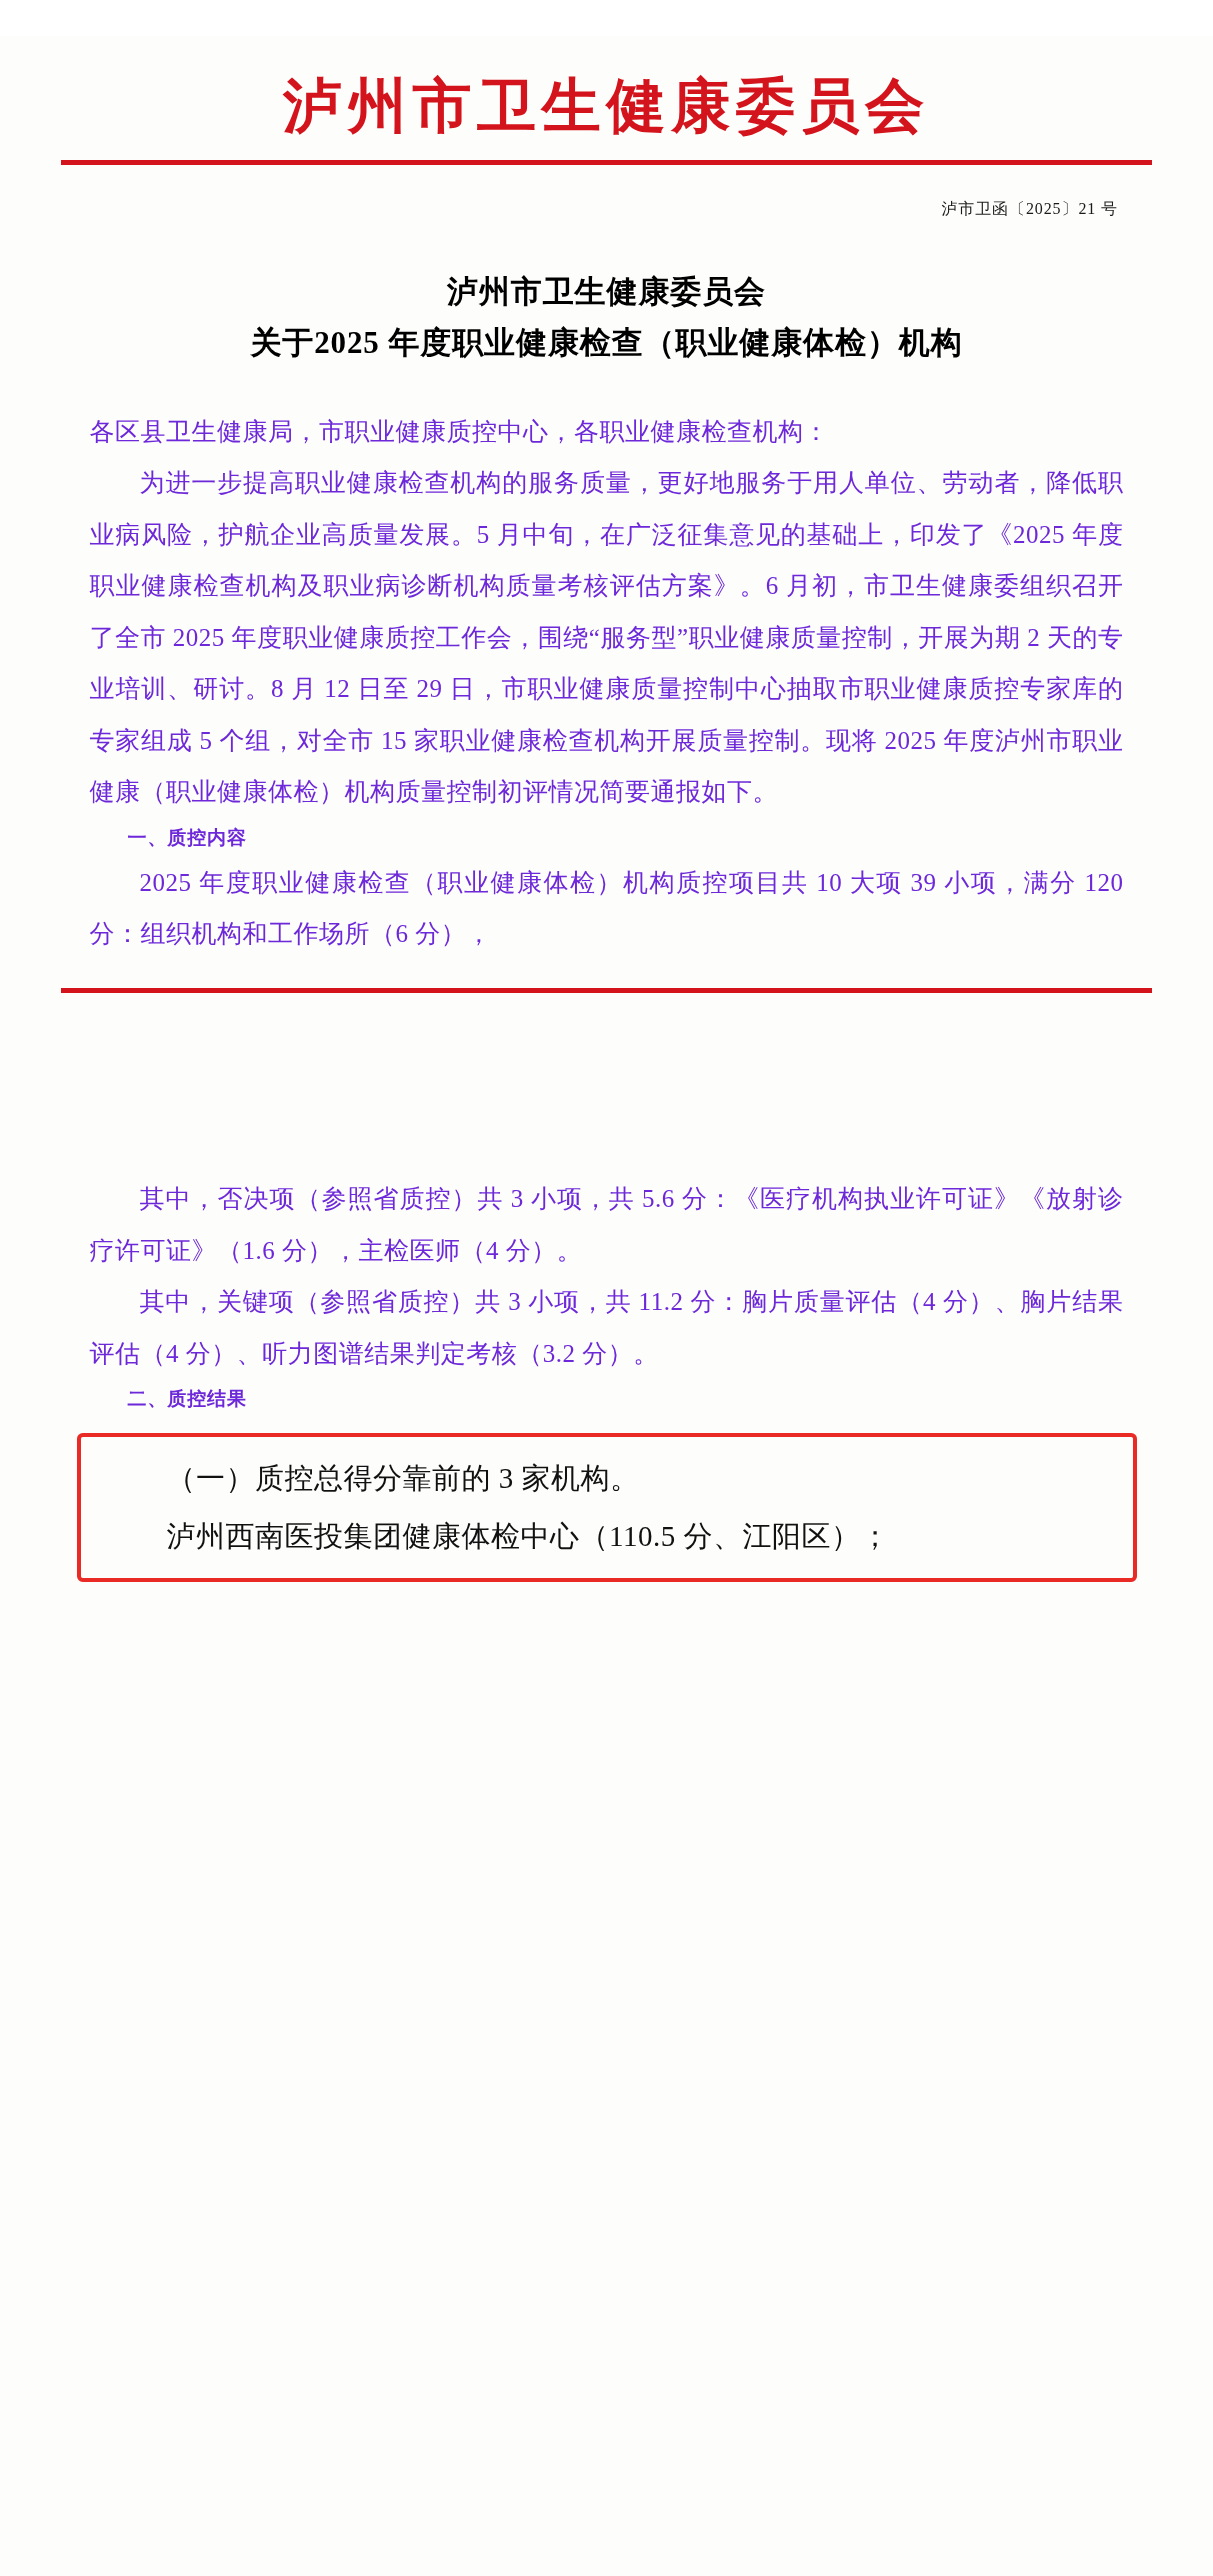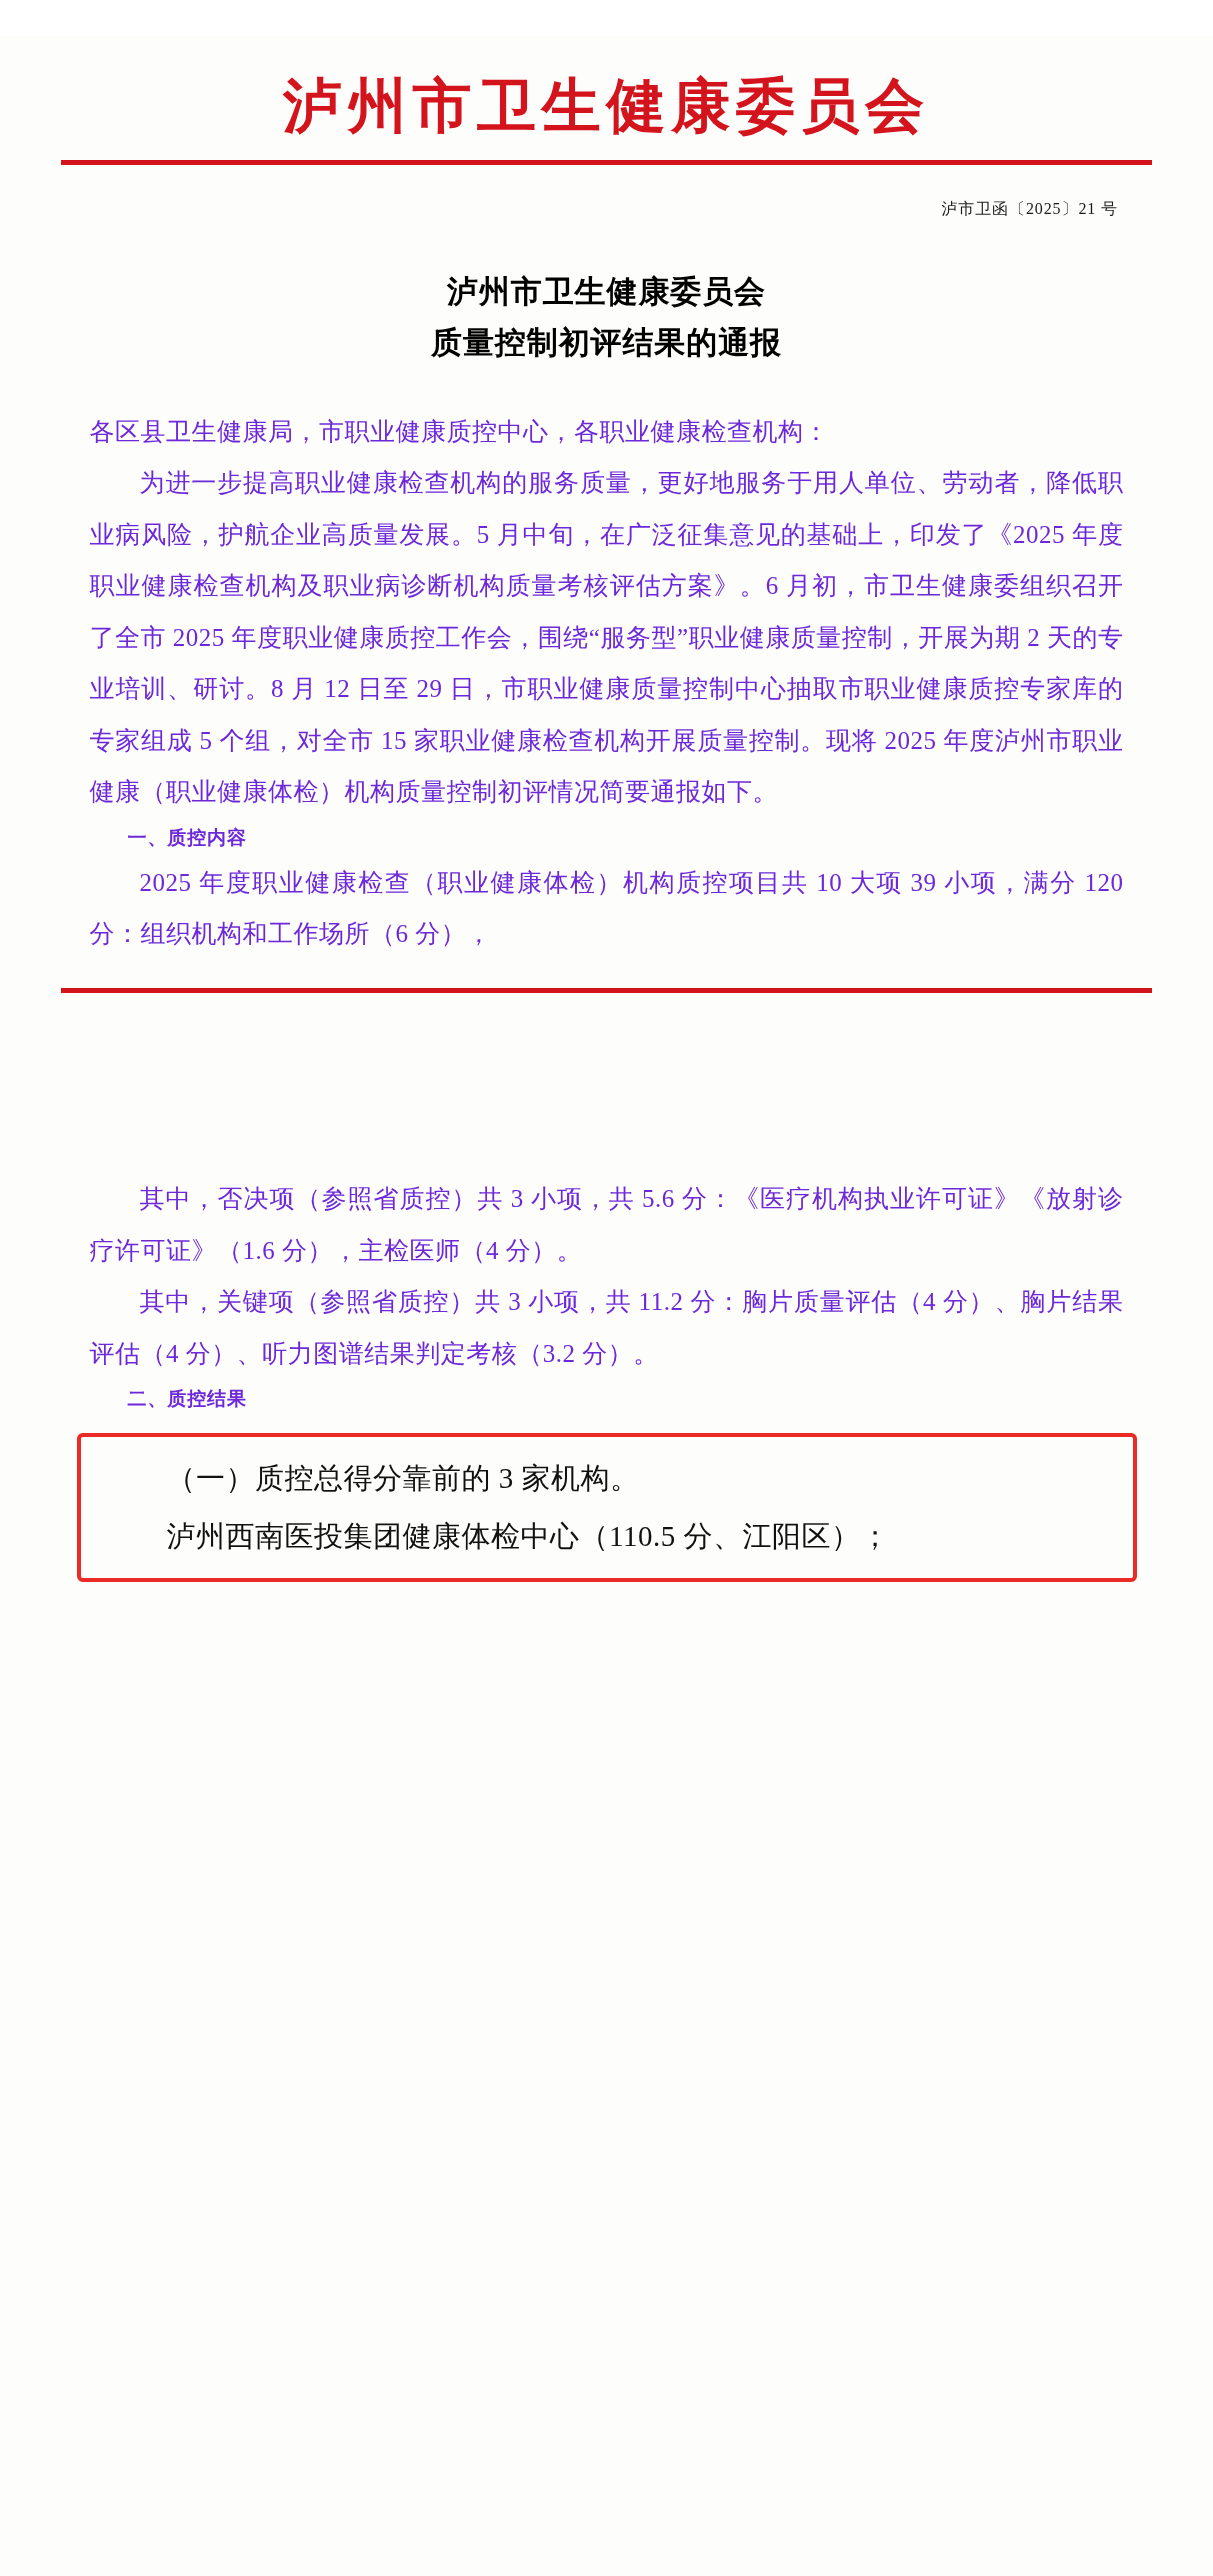--- a/index.html
+++ b/index.html
@@ -119,21 +119,21 @@
 
   <div class="doc-head">
     <div class="doc-title-red">泸州市卫生健康委员会</div>
     <div class="head-rule"></div>
   </div>
 
   <div class="doc-number">泸市卫函〔2025〕21 号</div>
 
   <div class="title-block">
     <div>泸州市卫生健康委员会</div>
-    <div>质量控制初评结果的通报</div>
+    <div>关于2025 年度职业健康检查（职业健康体检）机构</div>
   </div>
 
   <div class="body-text">
     <p class="no-indent">各区县卫生健康局，市职业健康质控中心，各职业健康检查机构：</p>
     <p>为进一步提高职业健康检查机构的服务质量，更好地服务于用人单位、劳动者，降低职业病风险，护航企业高质量发展。5 月中旬，在广泛征集意见的基础上，印发了《2025 年度职业健康检查机构及职业病诊断机构质量考核评估方案》。6 月初，市卫生健康委组织召开了全市 2025 年度职业健康质控工作会，围绕“服务型”职业健康质量控制，开展为期 2 天的专业培训、研讨。8 月 12 日至 29 日，市职业健康质量控制中心抽取市职业健康质控专家库的专家组成 5 个组，对全市 15 家职业健康检查机构开展质量控制。现将 2025 年度泸州市职业健康（职业健康体检）机构质量控制初评情况简要通报如下。</p>
     <p class="section-heading">一、质控内容</p>
     <p>2025 年度职业健康检查（职业健康体检）机构质控项目共 10 大项 39 小项，满分 120 分：组织机构和工作场所（6 分），</p>
   </div>
 
   <div class="page-rule"></div>

